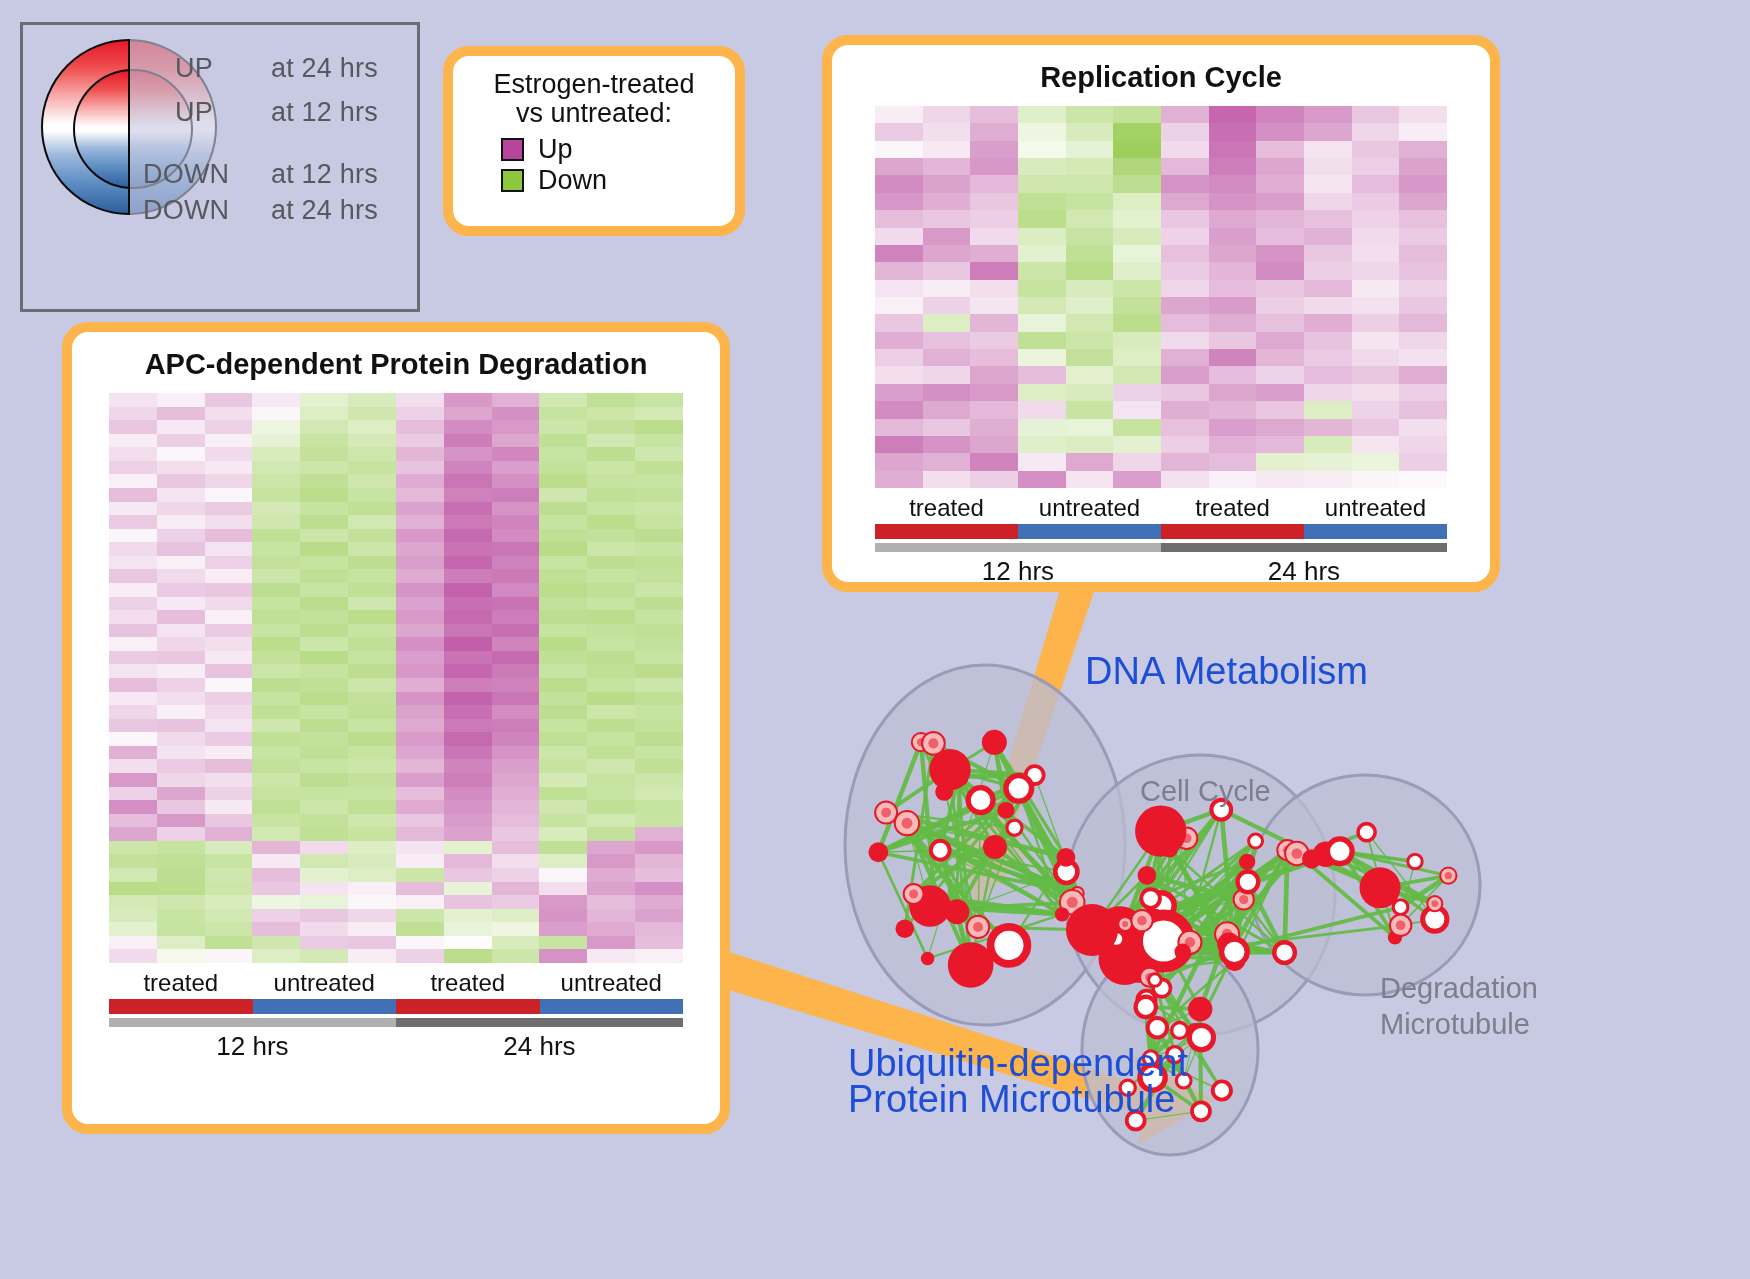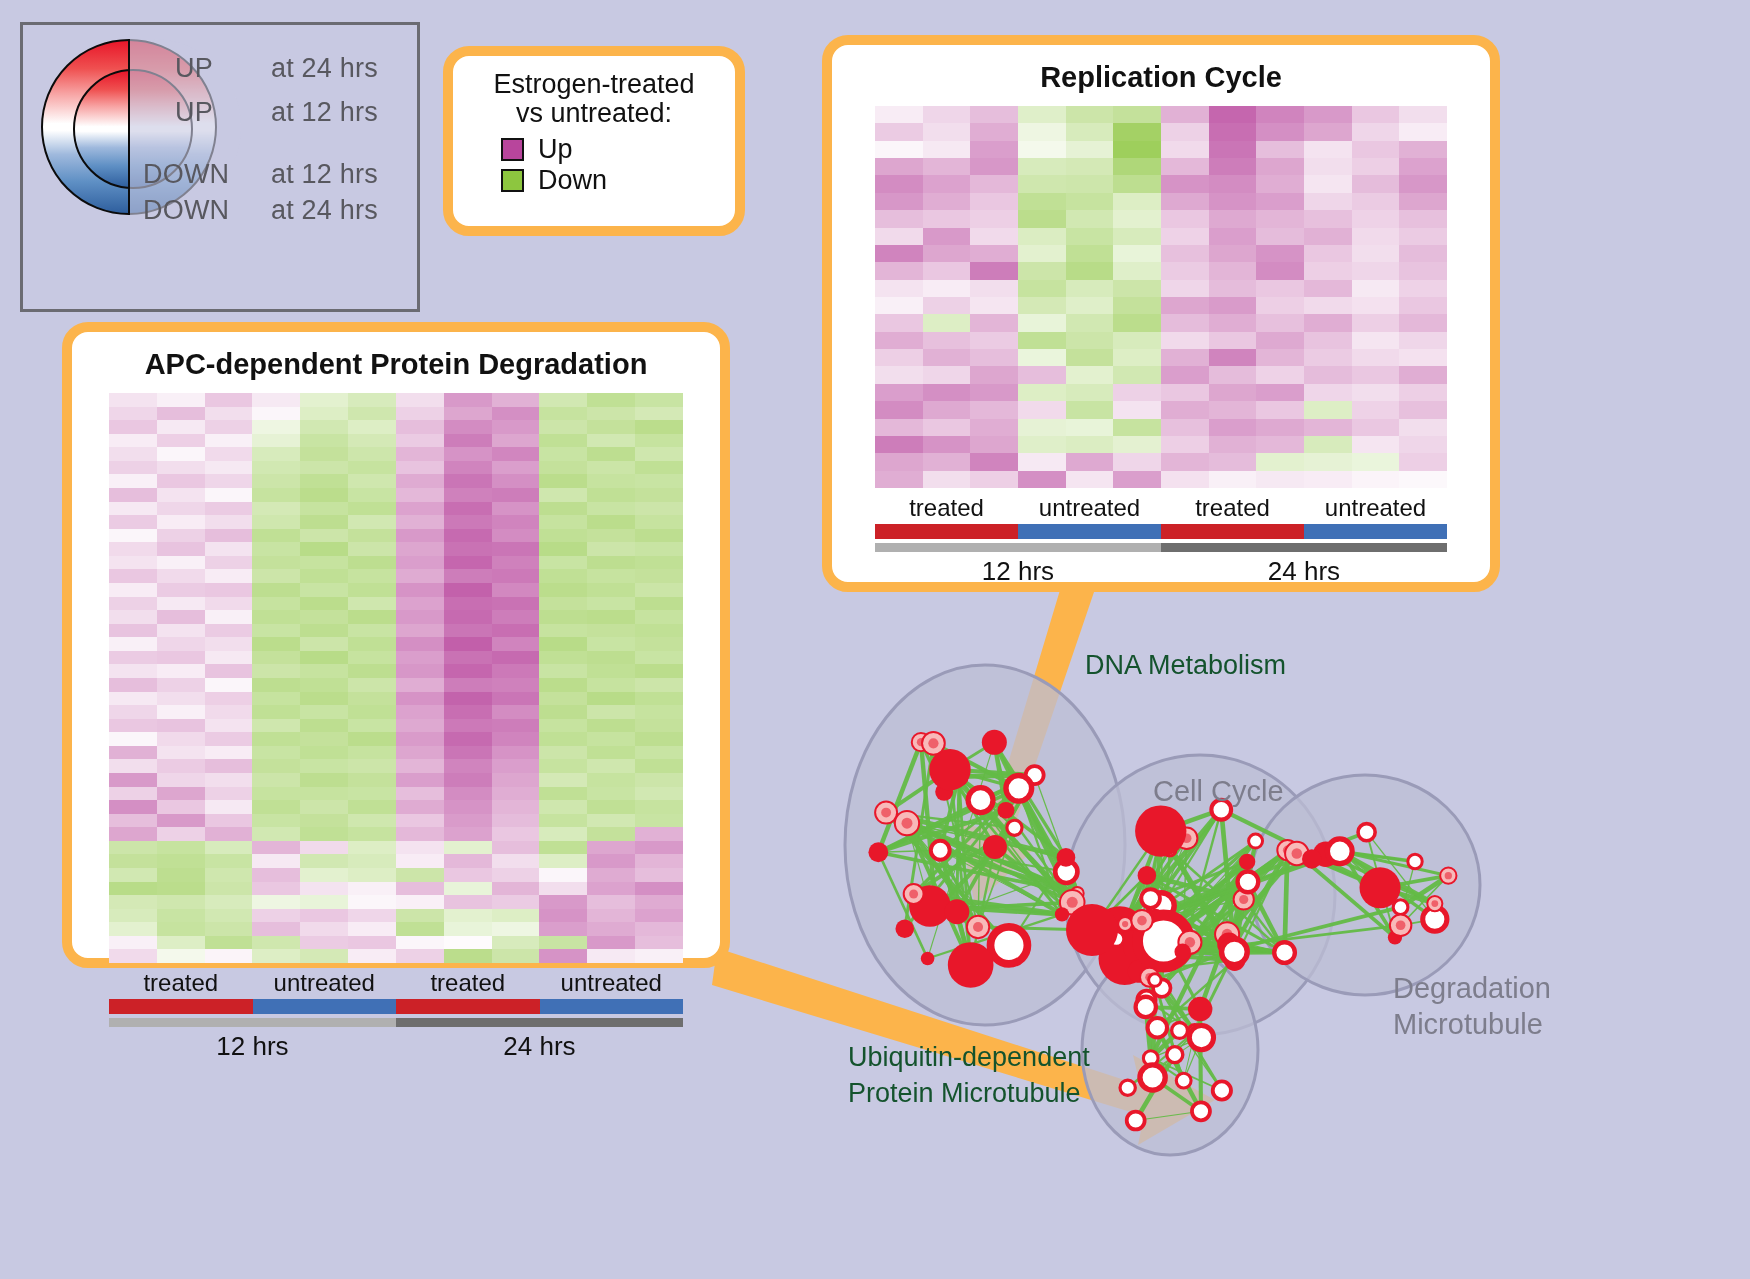--- a/index.html
+++ b/index.html
@@ -60,22 +60,22 @@
   .bar-row{display:flex;}
   .bar-row div{height:15px;}
   .gbar-row{display:flex;}
   .gbar-row div{height:9px;}
   .hrs-labels{display:flex;font-size:26px;color:#111;}
   .hrs-labels span{flex:1;text-align:center;}
 
   
   #network{left:780px;top:600px;width:970px;height:679px;}
   .net-label{position:absolute;white-space:nowrap;}
-  .lbl-dark{font-size:27px;color:#14532d;}
-  .lbl-grey{font-size:29px;color:#7d7d8c;margin-left:13px;}
+  .lbl-dark{font-size:38px;color:#1d4ed8;}
+  .lbl-grey{font-size:29px;color:#7d7d8c;}
 </style>
 </head>
 <body>
 
 <div class="abs" id="legend-circle-box">
   <div class="ring-wrap">
     <div class="ring-outer"></div>
     <div class="ring-inner"></div>
     <div class="ring-mask"></div>
     <div class="ring-divider"></div>
@@ -393,21 +393,21 @@
         <div style="flex: 1 1 0%; background: rgb(176, 176, 176);"></div>
         <div style="flex: 1 1 0%; background: rgb(110, 110, 110);"></div>
       </div>
     <div class="hrs-labels" id="rf-hrs" style="margin-top:4px;">
         <span>12 hrs</span>
         <span>24 hrs</span>
       </div>
   </div>
 </div>
 
-<div class="abs panel" id="panel-apc" style="left:62px;top:322px;width:668px;height:646px;">
+<div class="abs panel" id="panel-apc" style="left:62px;top:322px;width:668px;height:812px;">
   <div class="panel-title" style="margin-top:16px;">APC-dependent Protein Degradation</div>
   <div id="hm-apc" class="hm" style="margin: 12px auto 0px; width: 574px; height: 570px; grid-template-columns: repeat(12, 1fr); grid-template-rows: repeat(42, 1fr);">
       <div style="background: rgb(244, 227, 240);"></div>
       <div style="background: rgb(249, 240, 247);"></div>
       <div style="background: rgb(234, 199, 225);"></div>
       <div style="background: rgb(246, 233, 243);"></div>
       <div style="background: rgb(227, 241, 207);"></div>
       <div style="background: rgb(215, 235, 188);"></div>
       <div style="background: rgb(242, 222, 237);"></div>
       <div style="background: rgb(216, 153, 201);"></div>

